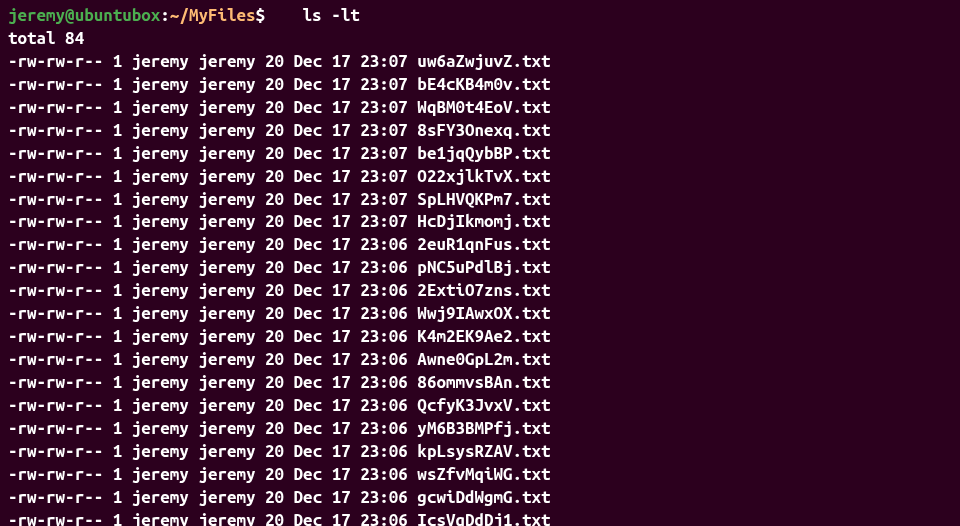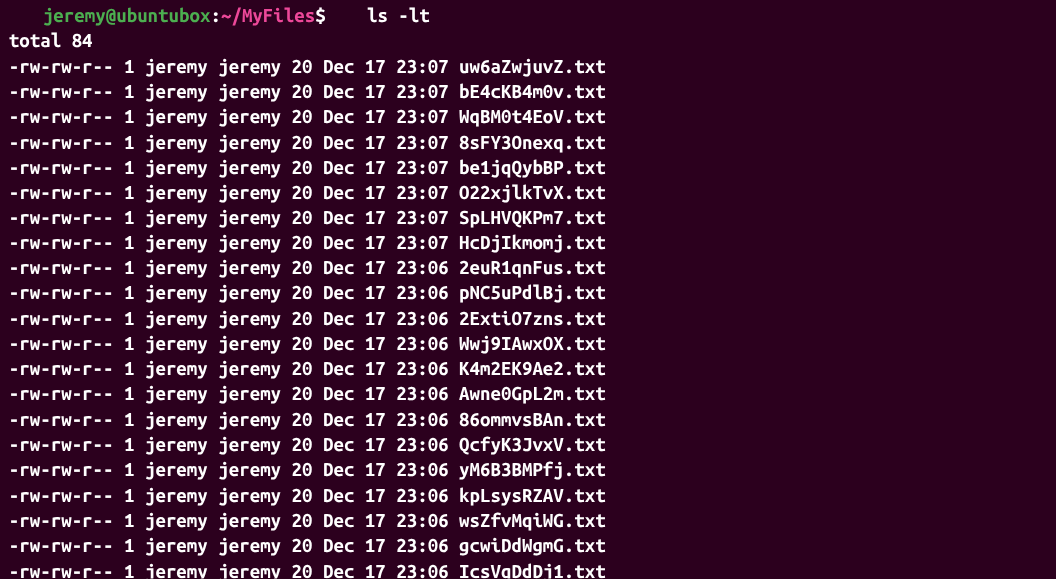--- a/index.html
+++ b/index.html
@@ -18,24 +18,23 @@
       height: 526px;
       overflow: hidden;
       font-weight: bold;
     }
     .terminal {
       white-space: pre;
     }
     .user-host {
       color: #4caf50;
       font-weight: bold;
-      margin-left: 31px;
     }
     .path {
-      color: #ec4899;
+      color: #fdba74;
       font-weight: bold;
     }
     .prompt-dollar {
       color: #ffffff;
     }
     .cmd {
       color: #ffffff;
       margin-left: 28px;
     }
     .output {

